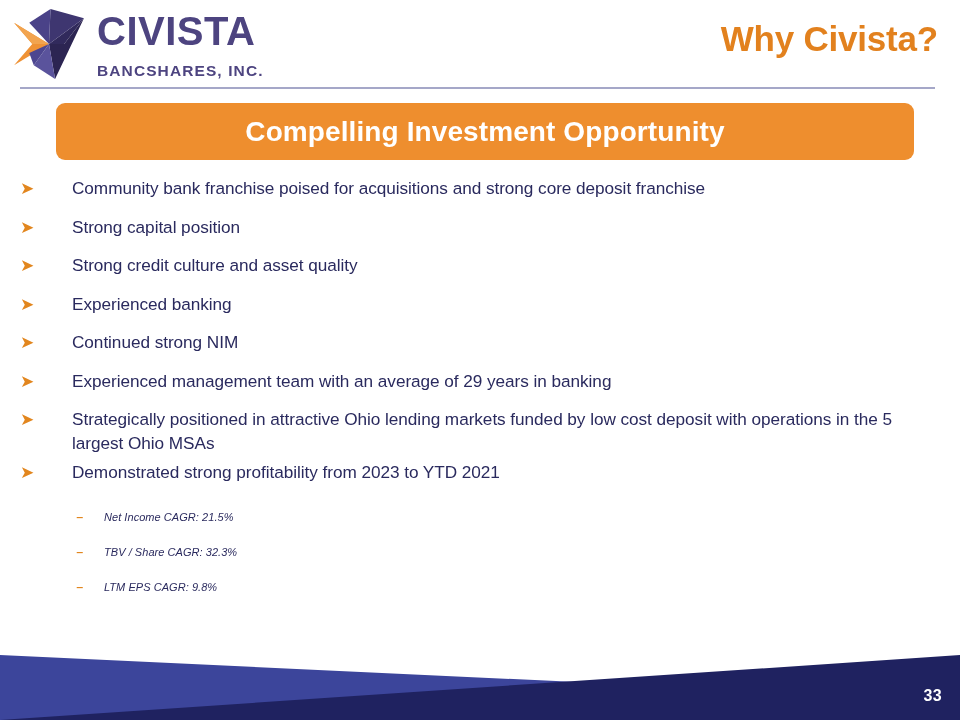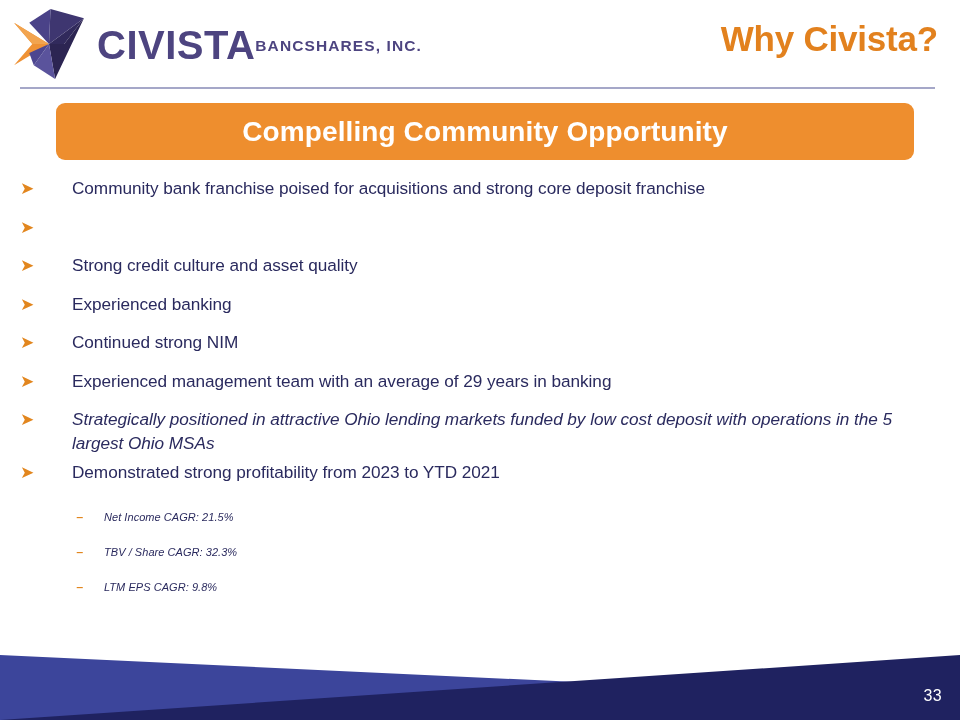--- a/index.html
+++ b/index.html
@@ -34,21 +34,21 @@
   }
 
   .logo-star {
     width:78px; height:76px;
     flex:0 0 auto;
     display:block;
   }
 
   .logo-wordmark {
     display:flex;
-    flex-direction:row;
+    flex-direction:column;
     align-items:flex-start;
     line-height:1;
     padding-top:3px;
   }
 
   .logo-name {
     font-size:40px;
     font-weight:bold;
     letter-spacing:0.5px;
     color:#4D4480;
@@ -129,21 +129,21 @@
   .bullet-text {
     flex:1 1 auto;
     color:#2A2A5E;
     font-size:17.2px;
     line-height:24px;
     letter-spacing:-0.05px;
   }
 
   
   .bullet-row.wrap { min-height:53px; }
-  .bullet-row.wrap .bullet-text { padding-right:30px;font-style:italic; }
+  .bullet-row.wrap .bullet-text { padding-right:30px; }
 
   
   .sub-row {
     position:relative;
     display:flex;
     align-items:flex-start;
     padding-left:76px;
     min-height:35px;
   }
 
@@ -174,21 +174,21 @@
     width:960px; height:100px;
   }
 
   .footer svg { display:block; width:960px; height:100px; }
 
   .page-number {
     position:absolute;
     right:18px; bottom:15px;
     color:#ffffff;
     font-size:16px;
-    font-weight:normal;
+    font-weight:bold;
     letter-spacing:0.3px;
   }
 </style>
 </head>
 <body>
 
 <div class="slide">
 
   <div class="header">
 
@@ -212,32 +212,33 @@
         <div class="logo-name">CIVISTA</div>
         <div class="logo-sub">BANCSHARES, INC.</div>
       </div>
     </div>
 
     <div class="header-title">Why Civista?</div>
     <div class="header-rule"></div>
   </div>
 
   <div class="banner">
-    <div class="banner-text">Compelling Community Opportunity</div>
+    <div class="banner-text">Compelling Investment Opportunity</div>
   </div>
 
   <div class="body-list">
 
     <div class="bullet-row">
       <span class="bullet-marker">➤</span>
       <span class="bullet-text">Community bank franchise poised for acquisitions and strong core deposit franchise</span>
     </div>
 
     <div class="bullet-row">
       <span class="bullet-marker">➤</span>
+      <span class="bullet-text">Strong capital position</span>
     </div>
 
     <div class="bullet-row">
       <span class="bullet-marker">➤</span>
       <span class="bullet-text">Strong credit culture and asset quality</span>
     </div>
 
     <div class="bullet-row">
       <span class="bullet-marker">➤</span>
       <span class="bullet-text">Experienced banking</span>

